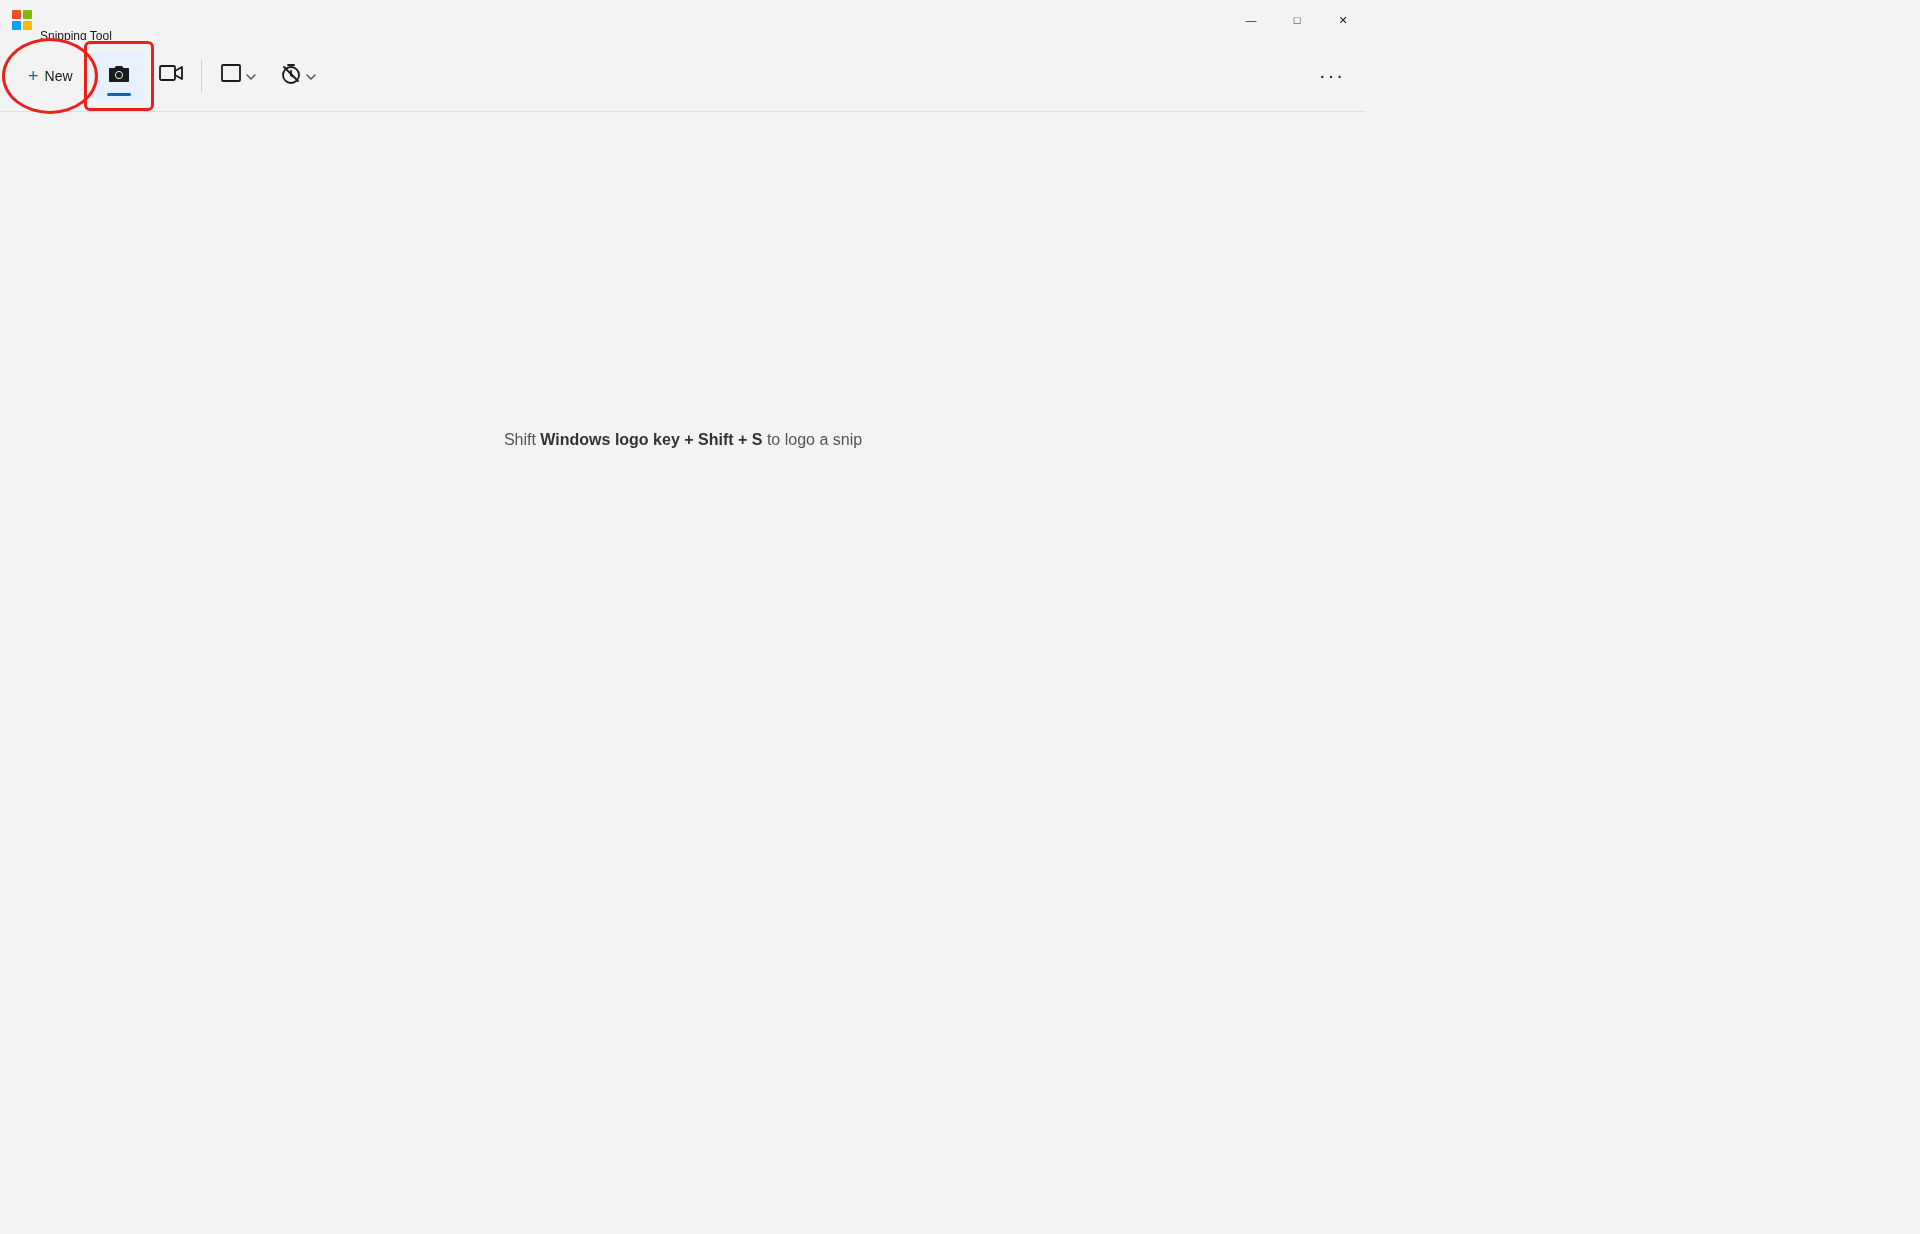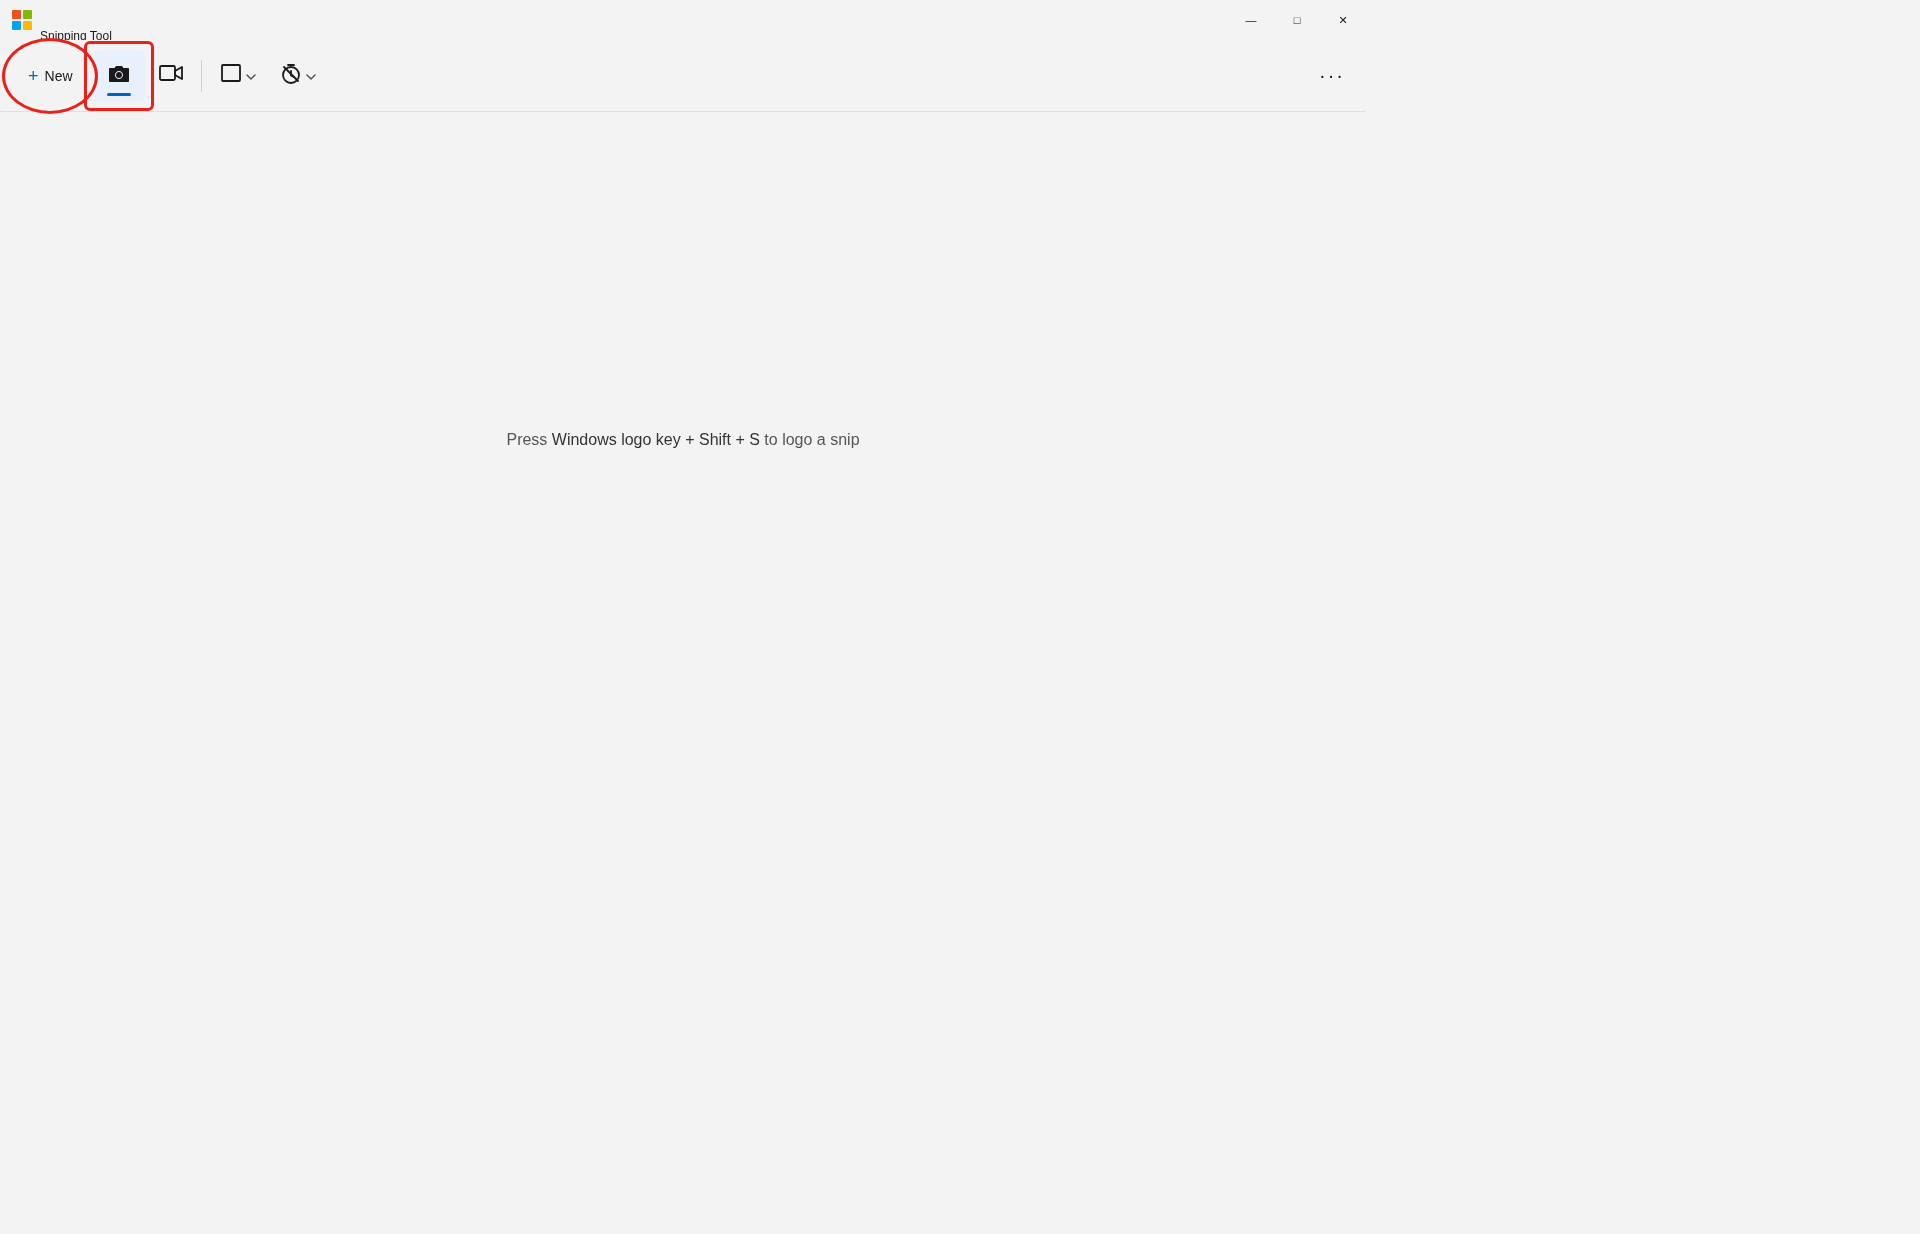--- a/index.html
+++ b/index.html
@@ -267,21 +267,21 @@
     }
 
     .hint-text {
       font-size: 16px;
       color: #555;
       text-align: center;
       line-height: 1.6;
     }
 
     .hint-text strong {
-      font-weight: 400;
+      font-weight: 700;
       color: #333;
     }
   </style>
 </head>
 <body>
 
 <div class="window">
 
   <div class="title-bar">
     <div class="title-bar-left">
@@ -363,17 +363,17 @@
           <path d="M1 1L5 5L9 1" stroke="#555" stroke-width="1.5" stroke-linecap="round" stroke-linejoin="round"></path>
         </svg>
       </span>
     </button>
 
     <button class="more-button" title="More options">···</button>
   </div>
 
   <div class="main-content">
     <p class="hint-text">
-      <span>Press </span><strong>Windows logo key + Shift + S</strong><span> to logo a snip</span>
+      <span>Shift </span><strong>Windows logo key + Shift + S</strong><span> to logo a snip</span>
     </p>
   </div>
 
 </div>
 
 </body></html>

